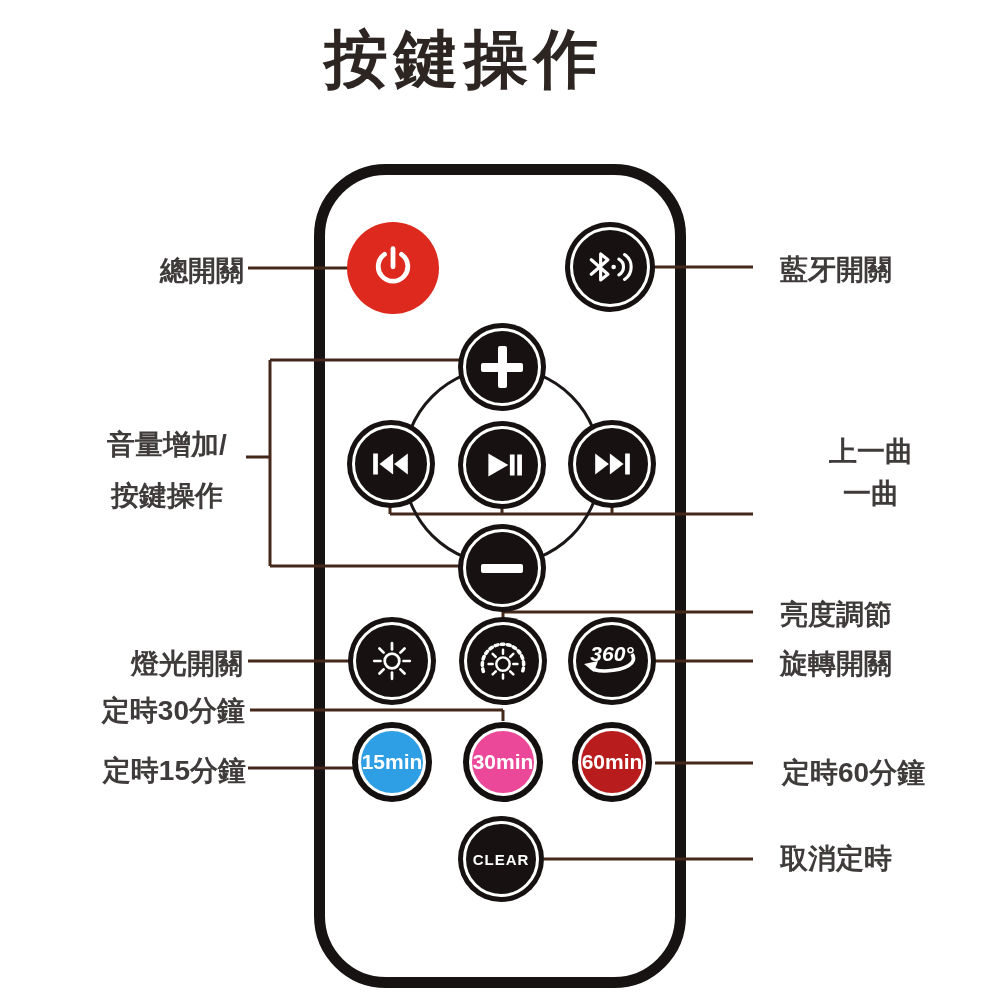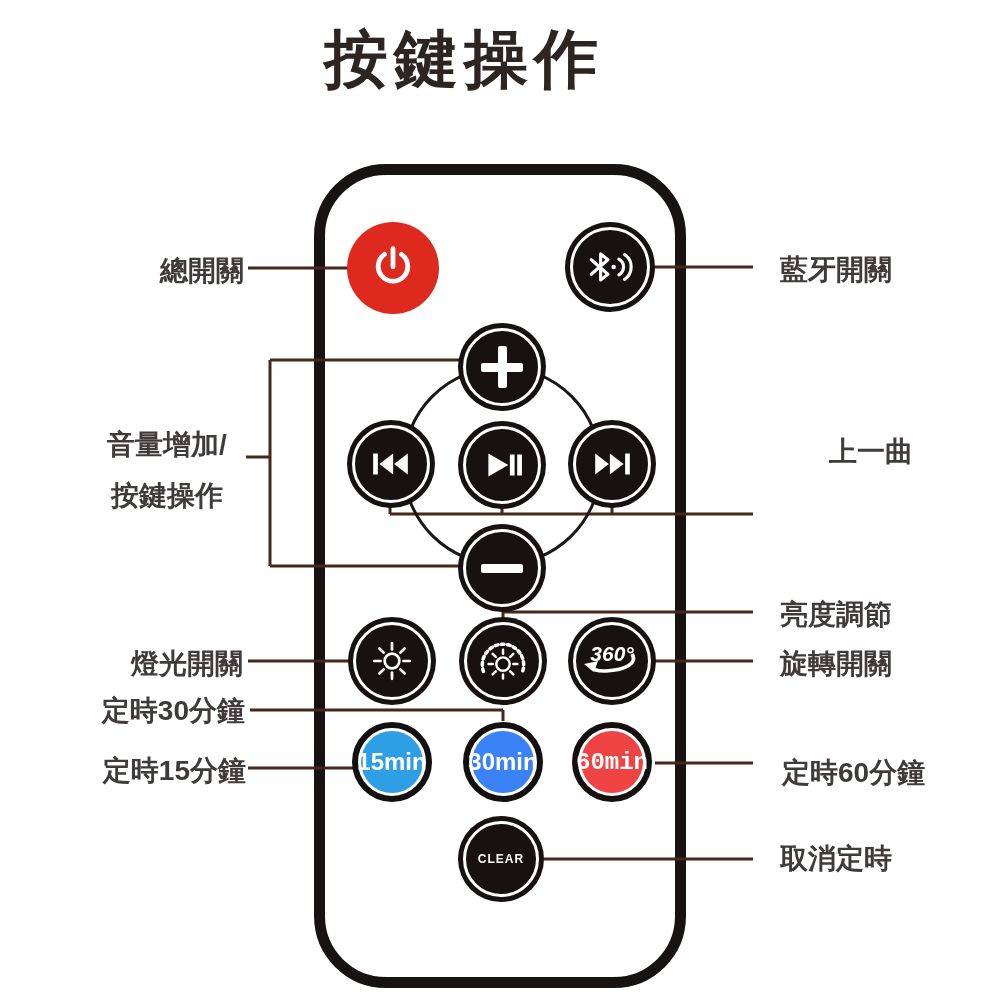--- a/index.html
+++ b/index.html
@@ -24,27 +24,27 @@
   #dpad-ring{
     left:402px;top:366px;width:200px;height:200px;border-radius:50%;
     border:3px solid #1c1717;box-sizing:border-box;z-index:2;background:transparent;
   }
   
   .btn{border-radius:50%;z-index:3;display:flex;align-items:center;justify-content:center;}
   .black-btn{background:#171111;}
   .ring{position:absolute;inset:5px;border:3px solid #ffffff;border-radius:50%;pointer-events:none;}
   .timer-btn{box-sizing:border-box;border:6px solid #141010;background:#ffffff;}
   .timer-disc{position:absolute;inset:3px;border-radius:50%;display:flex;align-items:center;justify-content:center;}
-  .timer-label{color:#ffffff;font-size:24px;font-weight:700;letter-spacing:0px;}
+  .timer-label{color:#ffffff;font-size:21px;font-weight:700;letter-spacing:0px;}
   .plus-icon,.minus-icon{position:relative;width:46px;height:46px;}
   .plus-icon::before,.minus-icon::before{
     content:"";position:absolute;left:2px;top:19px;width:42px;height:9px;background:#fff;border-radius:2px;}
   .plus-icon::after{
     content:"";position:absolute;left:19px;top:2px;width:9px;height:42px;background:#fff;border-radius:2px;}
-  .clear-label{color:#ffffff;font-size:12px;font-weight:700;letter-spacing:1px;}
+  .clear-label{color:#ffffff;font-size:15px;font-weight:700;letter-spacing:1px;}
   
   .lbl{font-size:28px;font-weight:600;color:#3e3b3a;z-index:3;white-space:nowrap;}
   .lbl.right-align{text-align:right;}
   .lbl-block{text-align:center;}
 </style>
 </head>
 <body>
 
 <div id="title" class="abs">按鍵操作</div>
 
@@ -166,27 +166,27 @@
   </svg>
 </div>
 
 <div class="abs btn timer-btn" style="left:352px;top:722px;width:80px;height:80px;">
   <div class="timer-disc" style="background:#2f9fe5;">
     <span class="timer-label">15min</span>
   </div>
 </div>
 
 <div class="abs btn timer-btn" style="left:463px;top:722px;width:80px;height:80px;">
-  <div class="timer-disc" style="background:#3b82f6;">
+  <div class="timer-disc" style="background:#ec4899;">
     <span class="timer-label">30min</span>
   </div>
 </div>
 
 <div class="abs btn timer-btn" style="left:572px;top:722px;width:80px;height:80px;">
-  <div class="timer-disc" style="background:#ef4444;font-family:Liberation Mono, monospace;">
+  <div class="timer-disc" style="background:#b91c1c;">
     <span class="timer-label">60min</span>
   </div>
 </div>
 
 <div class="abs btn black-btn" style="left:458px;top:816px;width:86px;height:86px;">
   <div class="ring"></div>
   <span class="clear-label">CLEAR</span>
 </div>
 
 <div class="abs lbl right-align" style="right:756px;top:252px;">總開關</div>
@@ -199,20 +199,21 @@
 <div class="abs lbl right-align" style="right:757px;top:645px;">燈光開關</div>
 
 <div class="abs lbl right-align" style="right:755px;top:692px;">定時30分鐘</div>
 
 <div class="abs lbl right-align" style="right:754px;top:752px;">定時15分鐘</div>
 
 <div class="abs lbl" style="left:780px;top:251px;">藍牙開關</div>
 
 <div class="abs lbl lbl-block" style="left:775px;top:431px;width:192px;line-height:42px;">
   <div>上一曲</div>
+  <div>一曲</div>
 </div>
 
 <div class="abs lbl" style="left:780px;top:596px;">亮度調節</div>
 
 <div class="abs lbl" style="left:780px;top:645px;">旋轉開關</div>
 
 <div class="abs lbl" style="left:782px;top:754px;">定時60分鐘</div>
 
 <div class="abs lbl" style="left:780px;top:840px;text-align:center;">取消定時</div>
 

